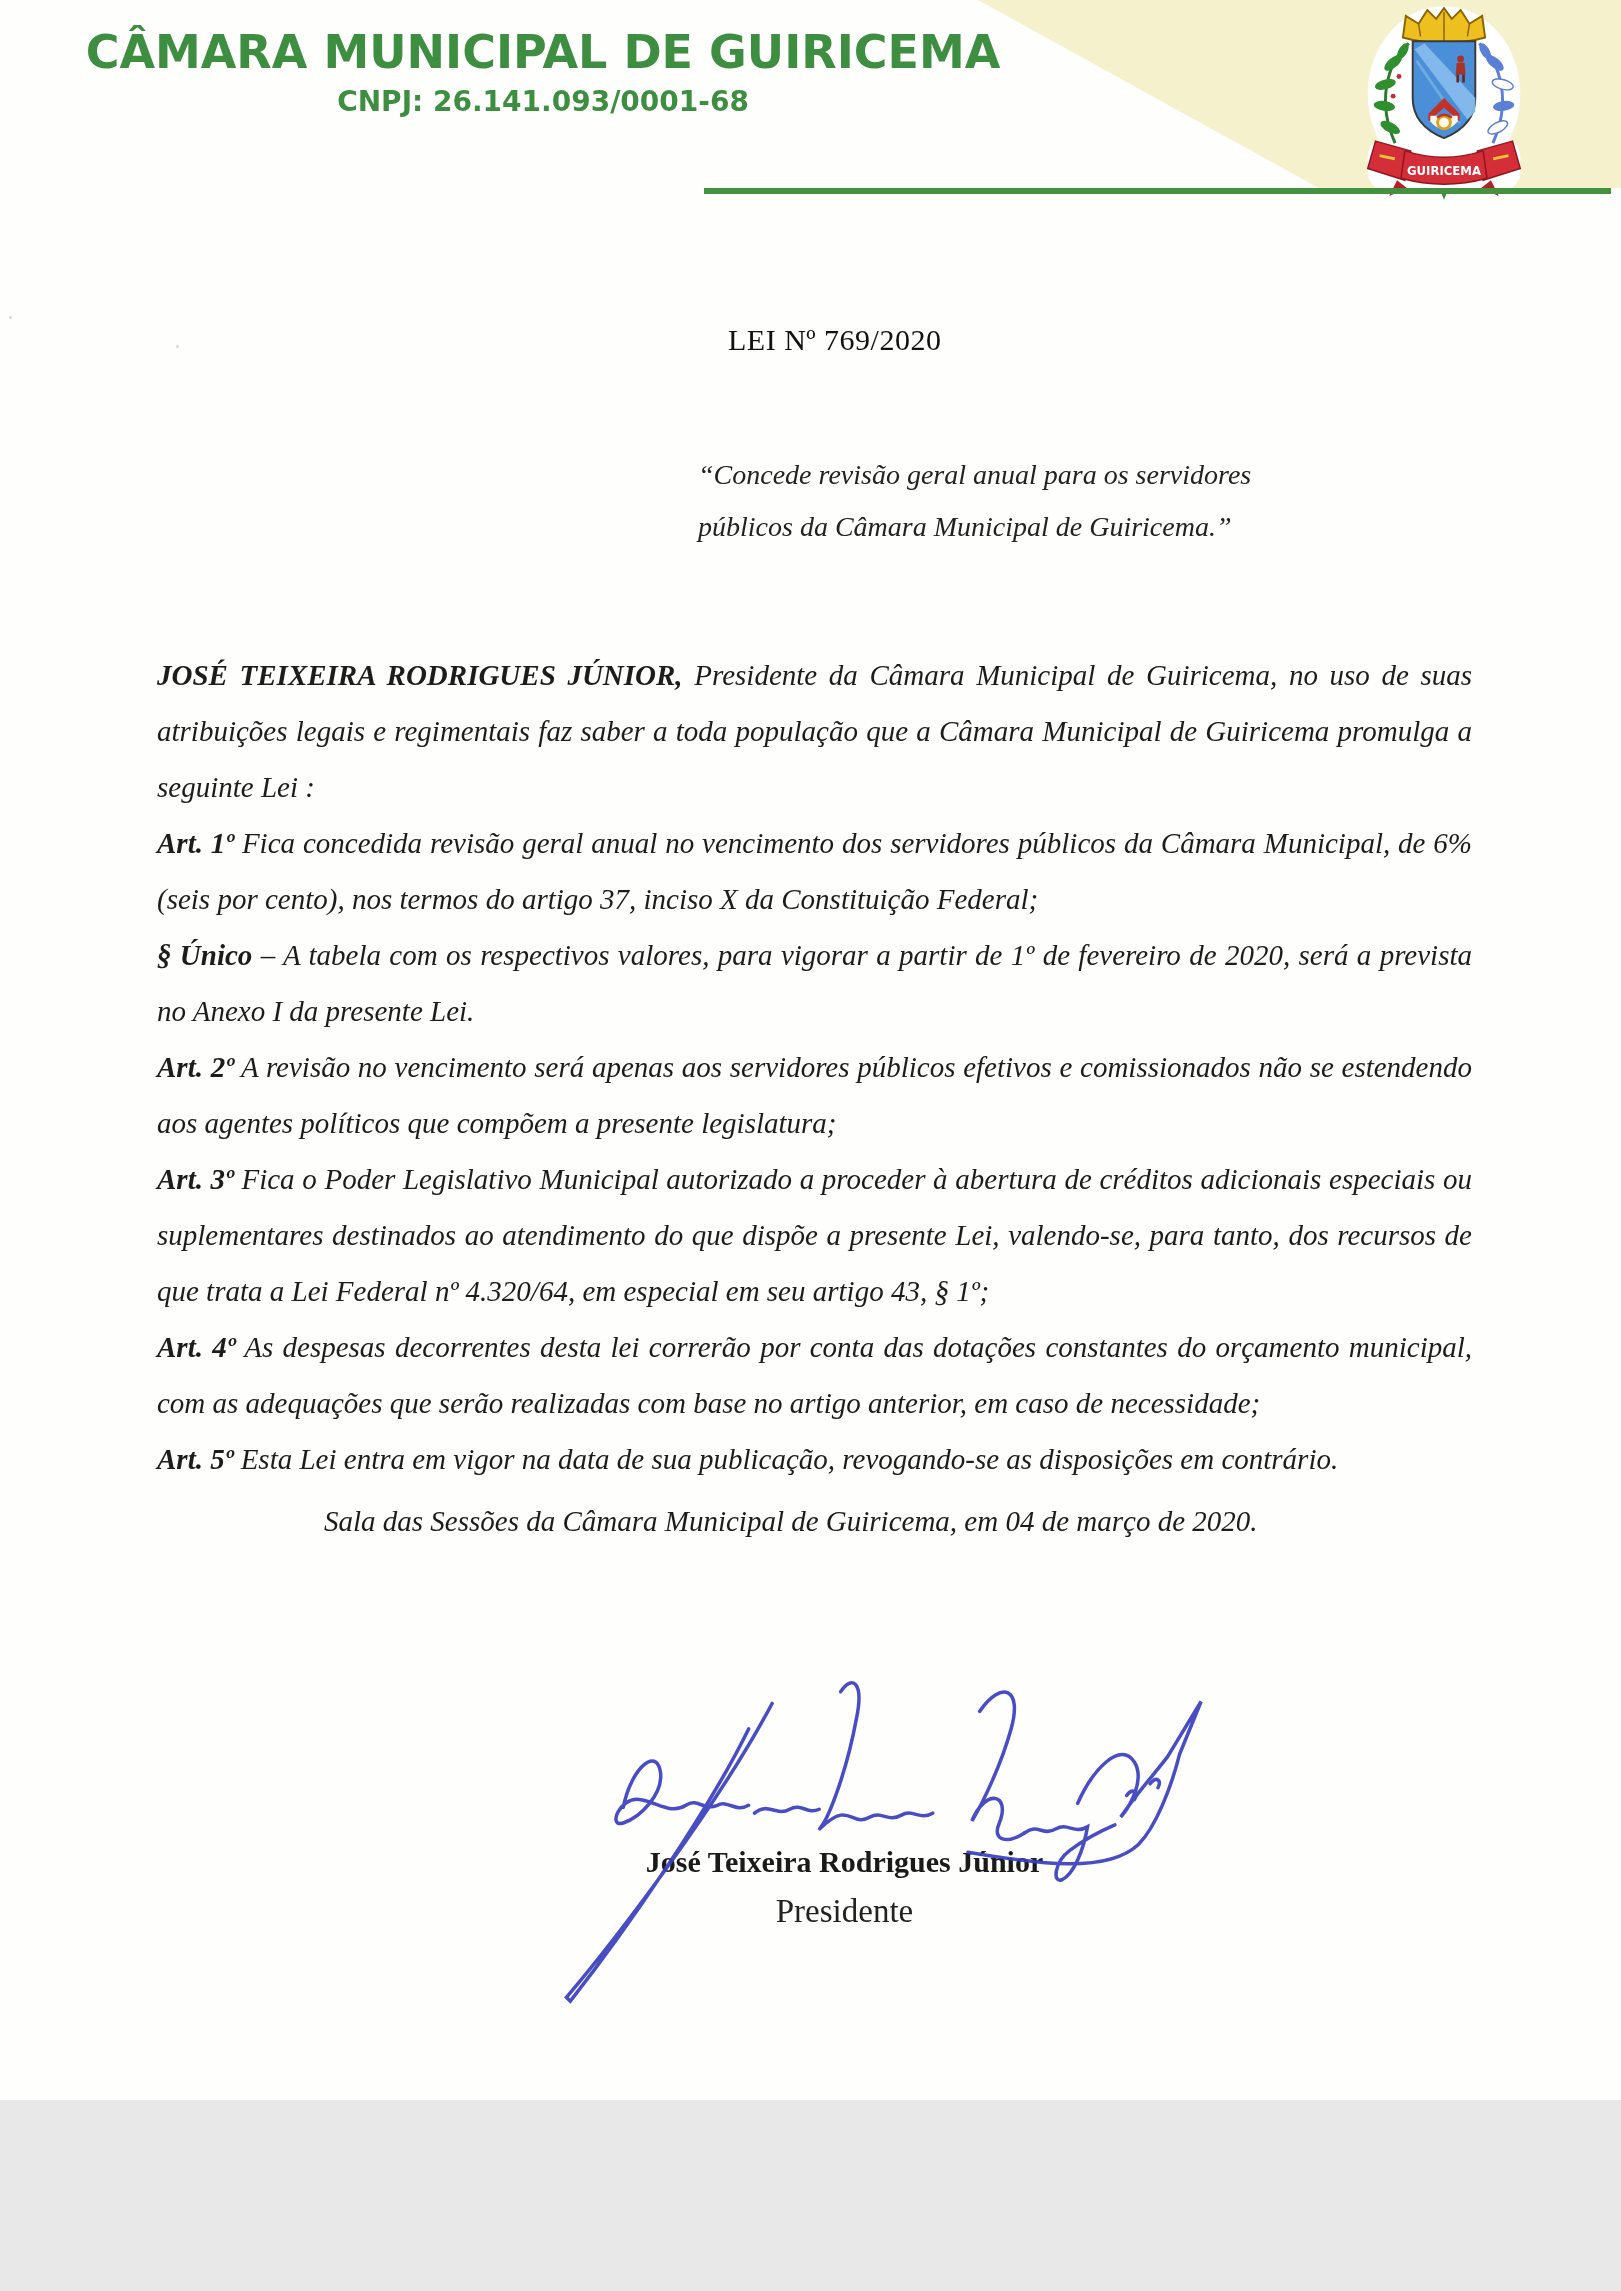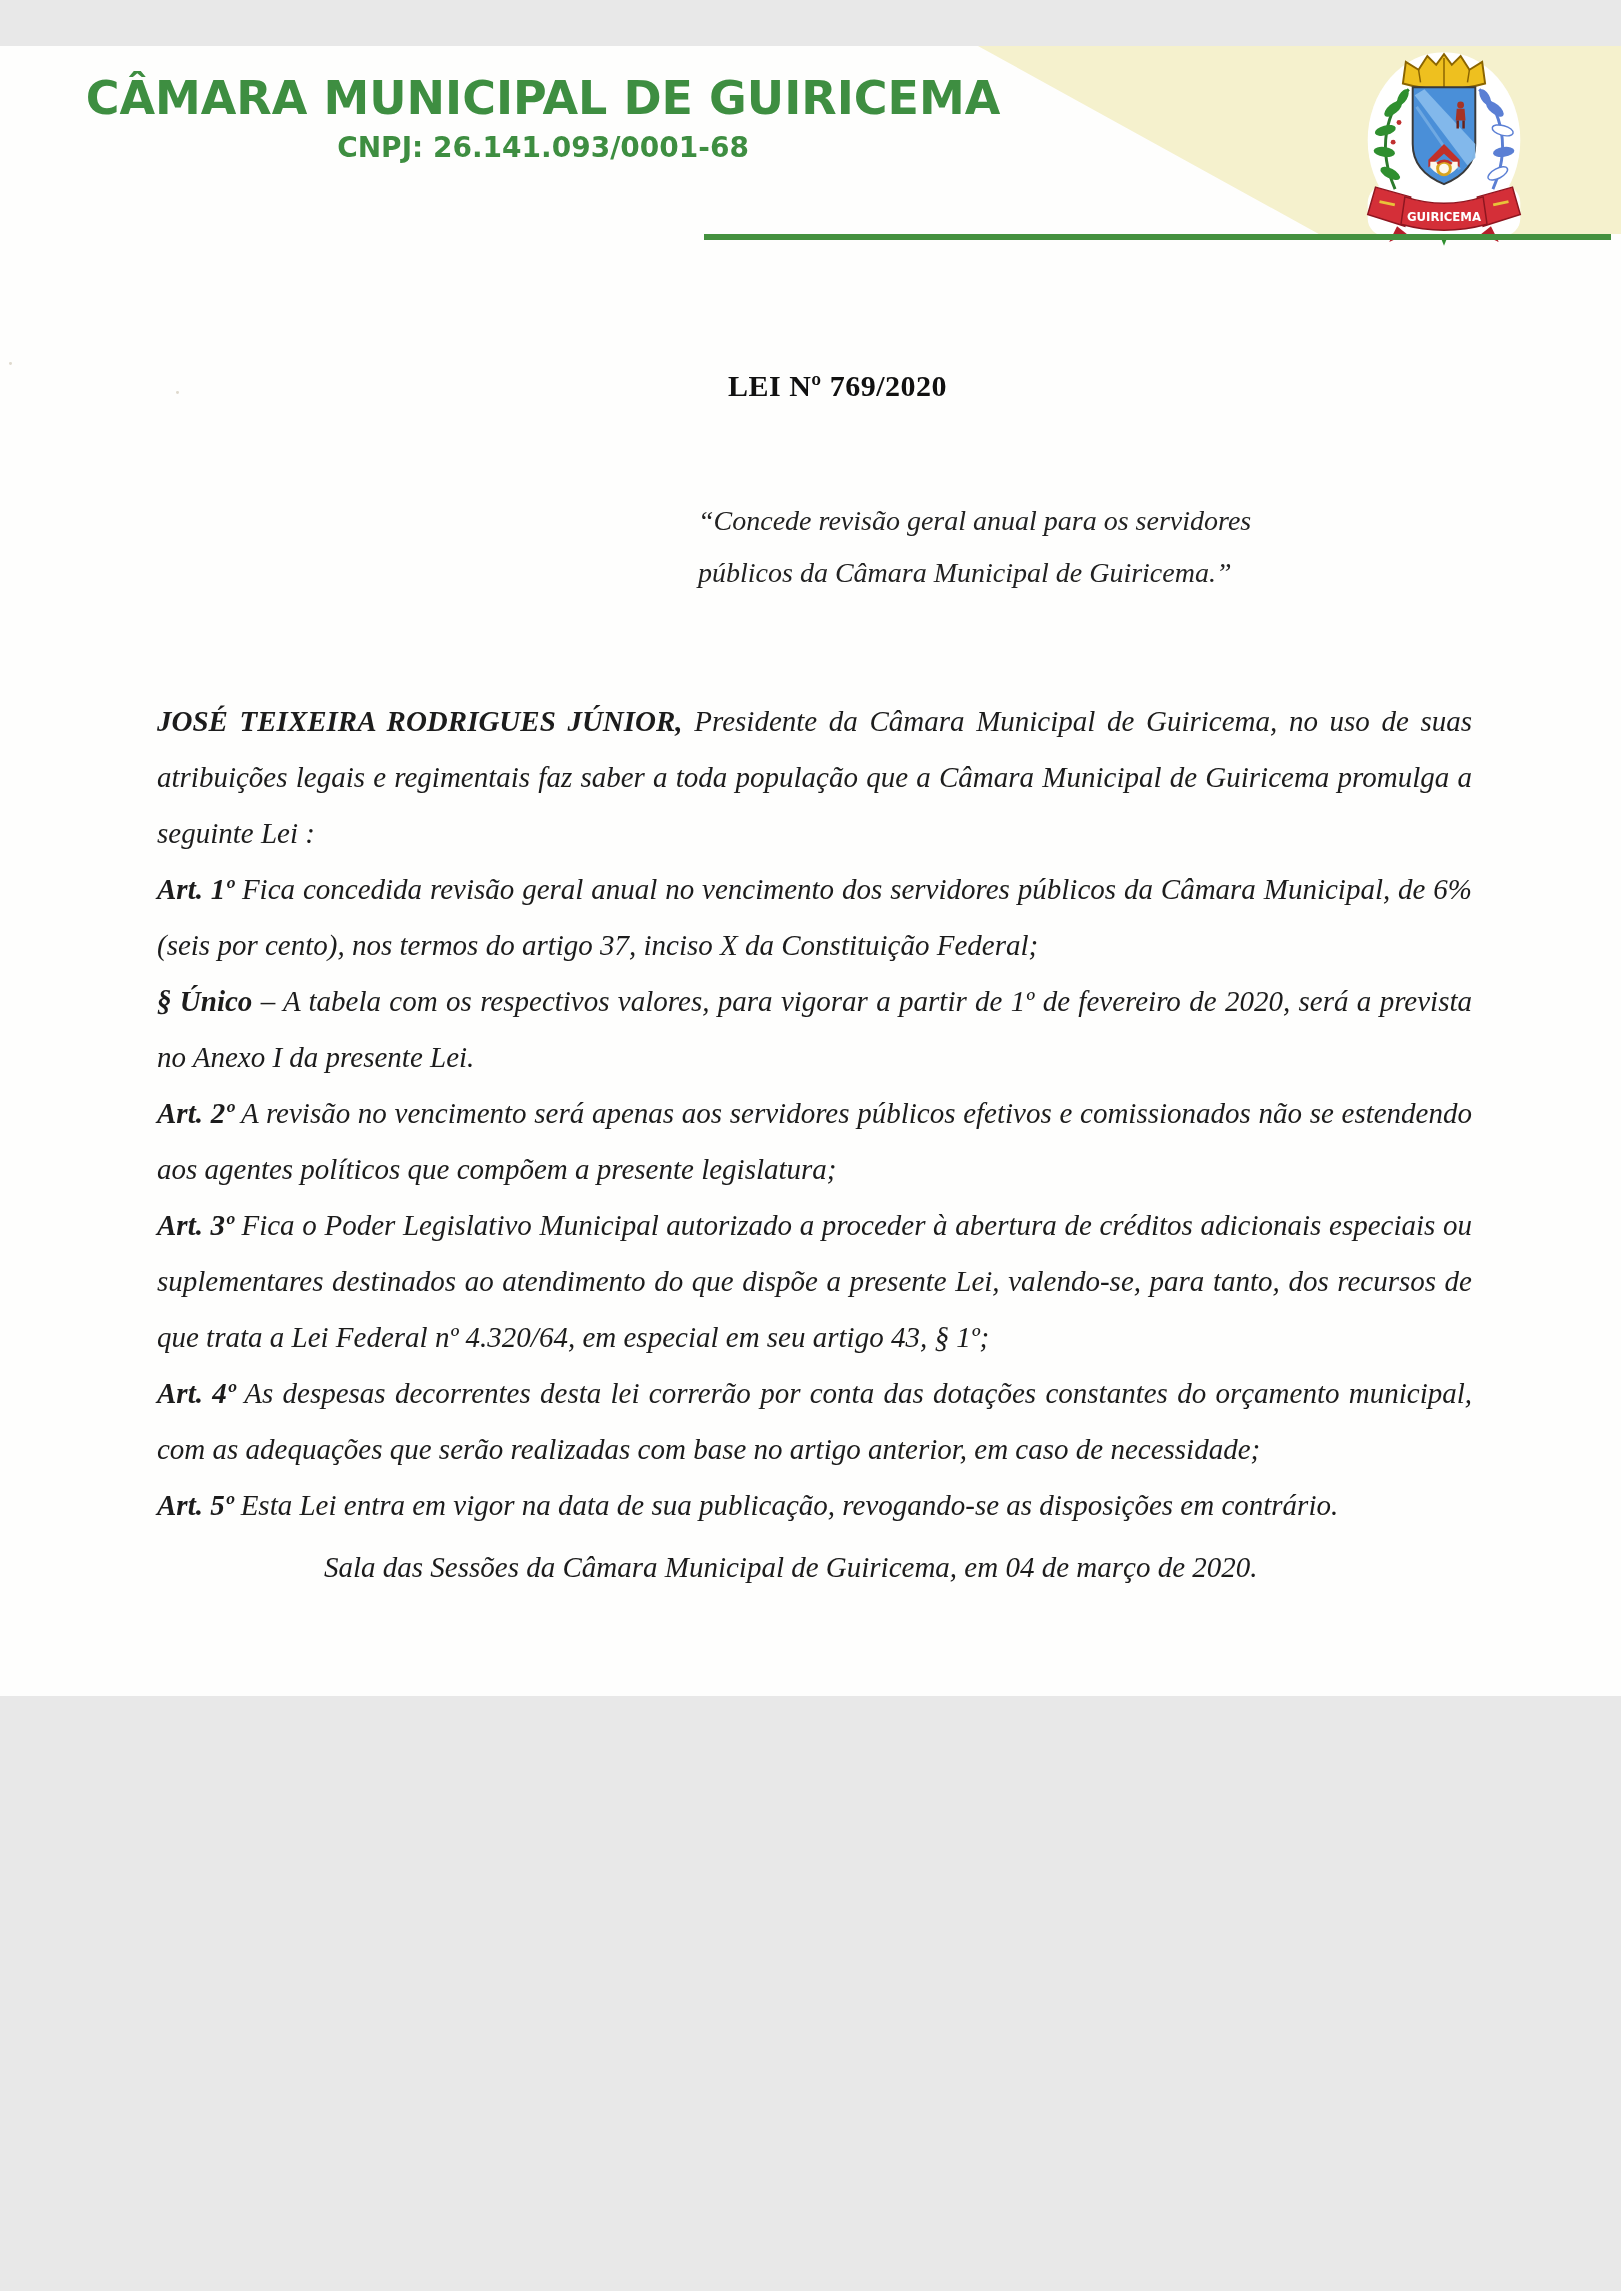--- a/index.html
+++ b/index.html
@@ -1,23 +1,22 @@
 <!DOCTYPE html>
 <html><head>
 <meta charset="utf-8">
 <style>
   html,body{margin:0;padding:0;background:#e8e8e8;}
   .page{
     position:relative;
-    width:1621px;height:1650px;
+    width:1621px;height:2100px;
     background:#fefefdff;
     overflow:hidden;
     font-family:"Liberation Serif", serif;
     color:#1c1c1c;
-    margin-top:46px;
   }
   
   .cream-corner{
     position:absolute;top:0;left:978px;width:643px;height:188px;
     background:#f5f1cd;
     clip-path:polygon(0 0,100% 0,100% 100%,53% 100%);
   }
   .header-text{
     position:absolute;top:29px;left:57px;width:972px;
     text-align:center;
@@ -30,21 +29,21 @@
   .state-name{font-size:34px;margin-top:13.7px;}
   .cnpj{font-size:28px;margin-top:12.7px;}
   .header-rule{
     position:absolute;top:188px;left:704px;width:907px;height:5.9px;
     background:#44913f;
   }
   .crest{position:absolute;top:3.9px;left:1354px;width:180px;height:196px;}
   
   .law-title{
     position:absolute;top:323px;left:728px;
-    font-size:30px;font-weight:700;color:#111;
+    font-size:30px;font-weight:400;color:#111;
     letter-spacing:0.5px;
     text-align:right;
   }
   .epigraph{
     position:absolute;top:449px;left:698px;width:667px;
     font-style:italic;font-size:28px;line-height:52px;color:#222;
   }
   .body-text{
     position:absolute;top:647px;left:157px;width:1315px;
     font-size:29px;line-height:56px;

